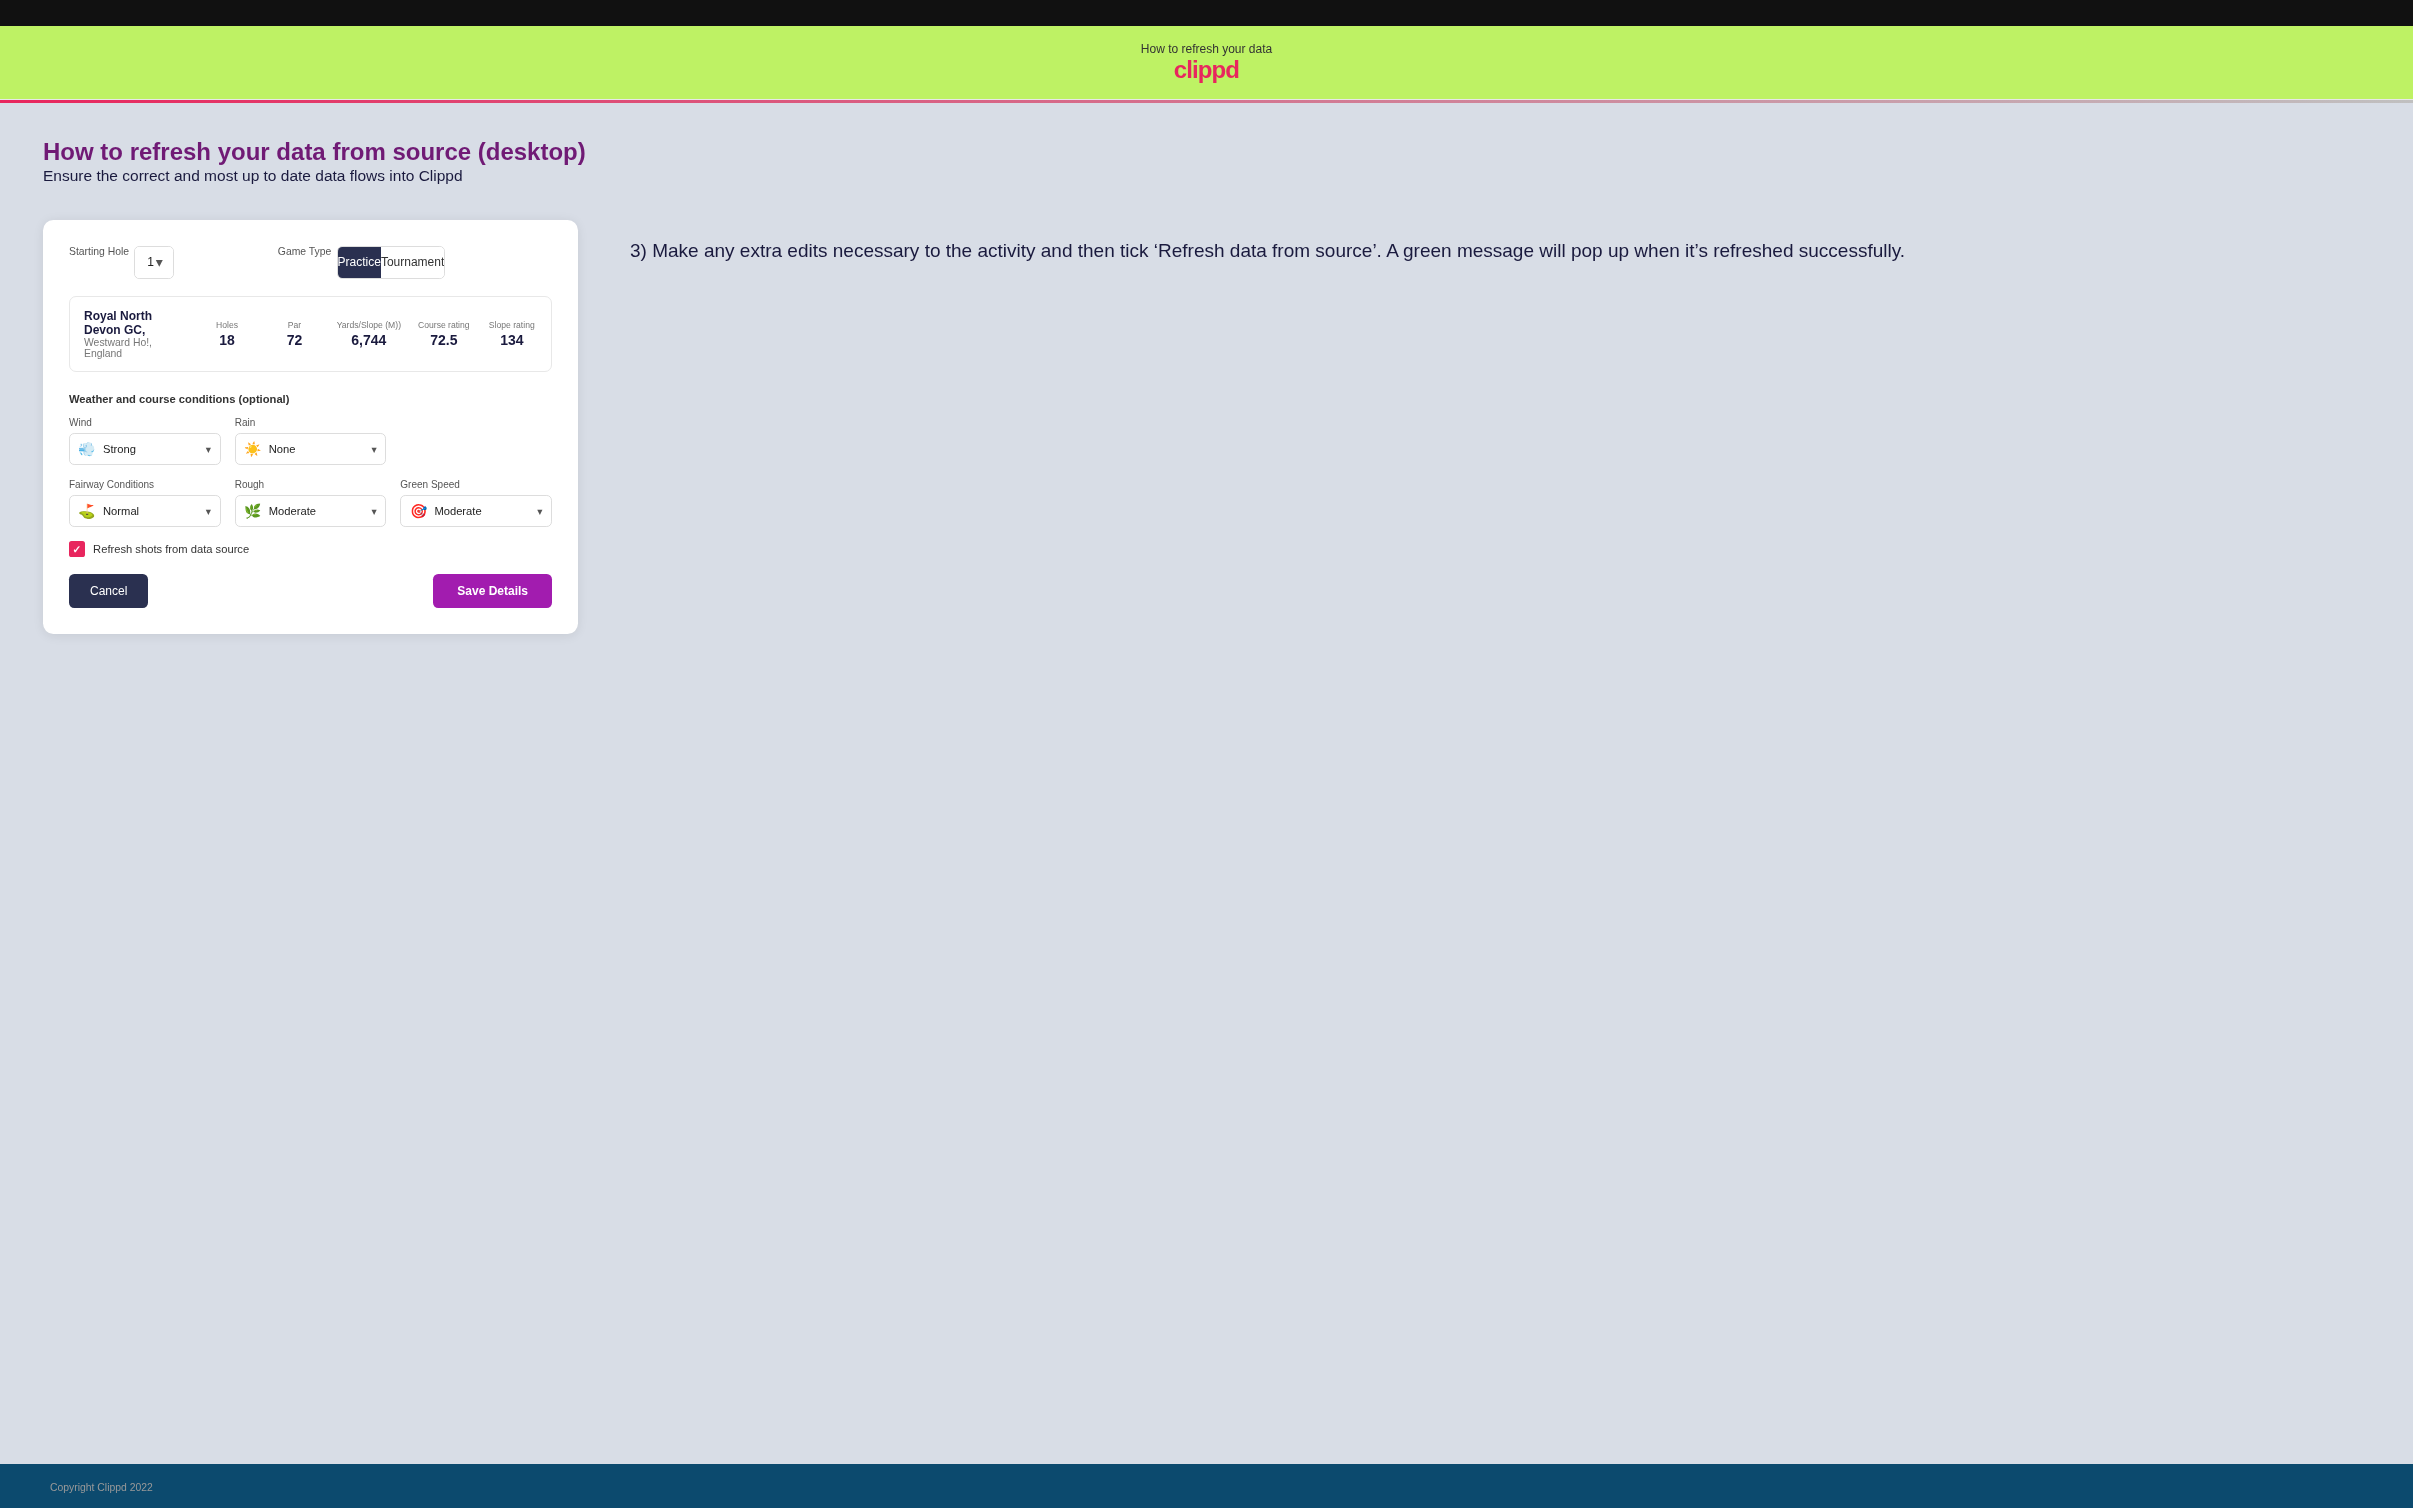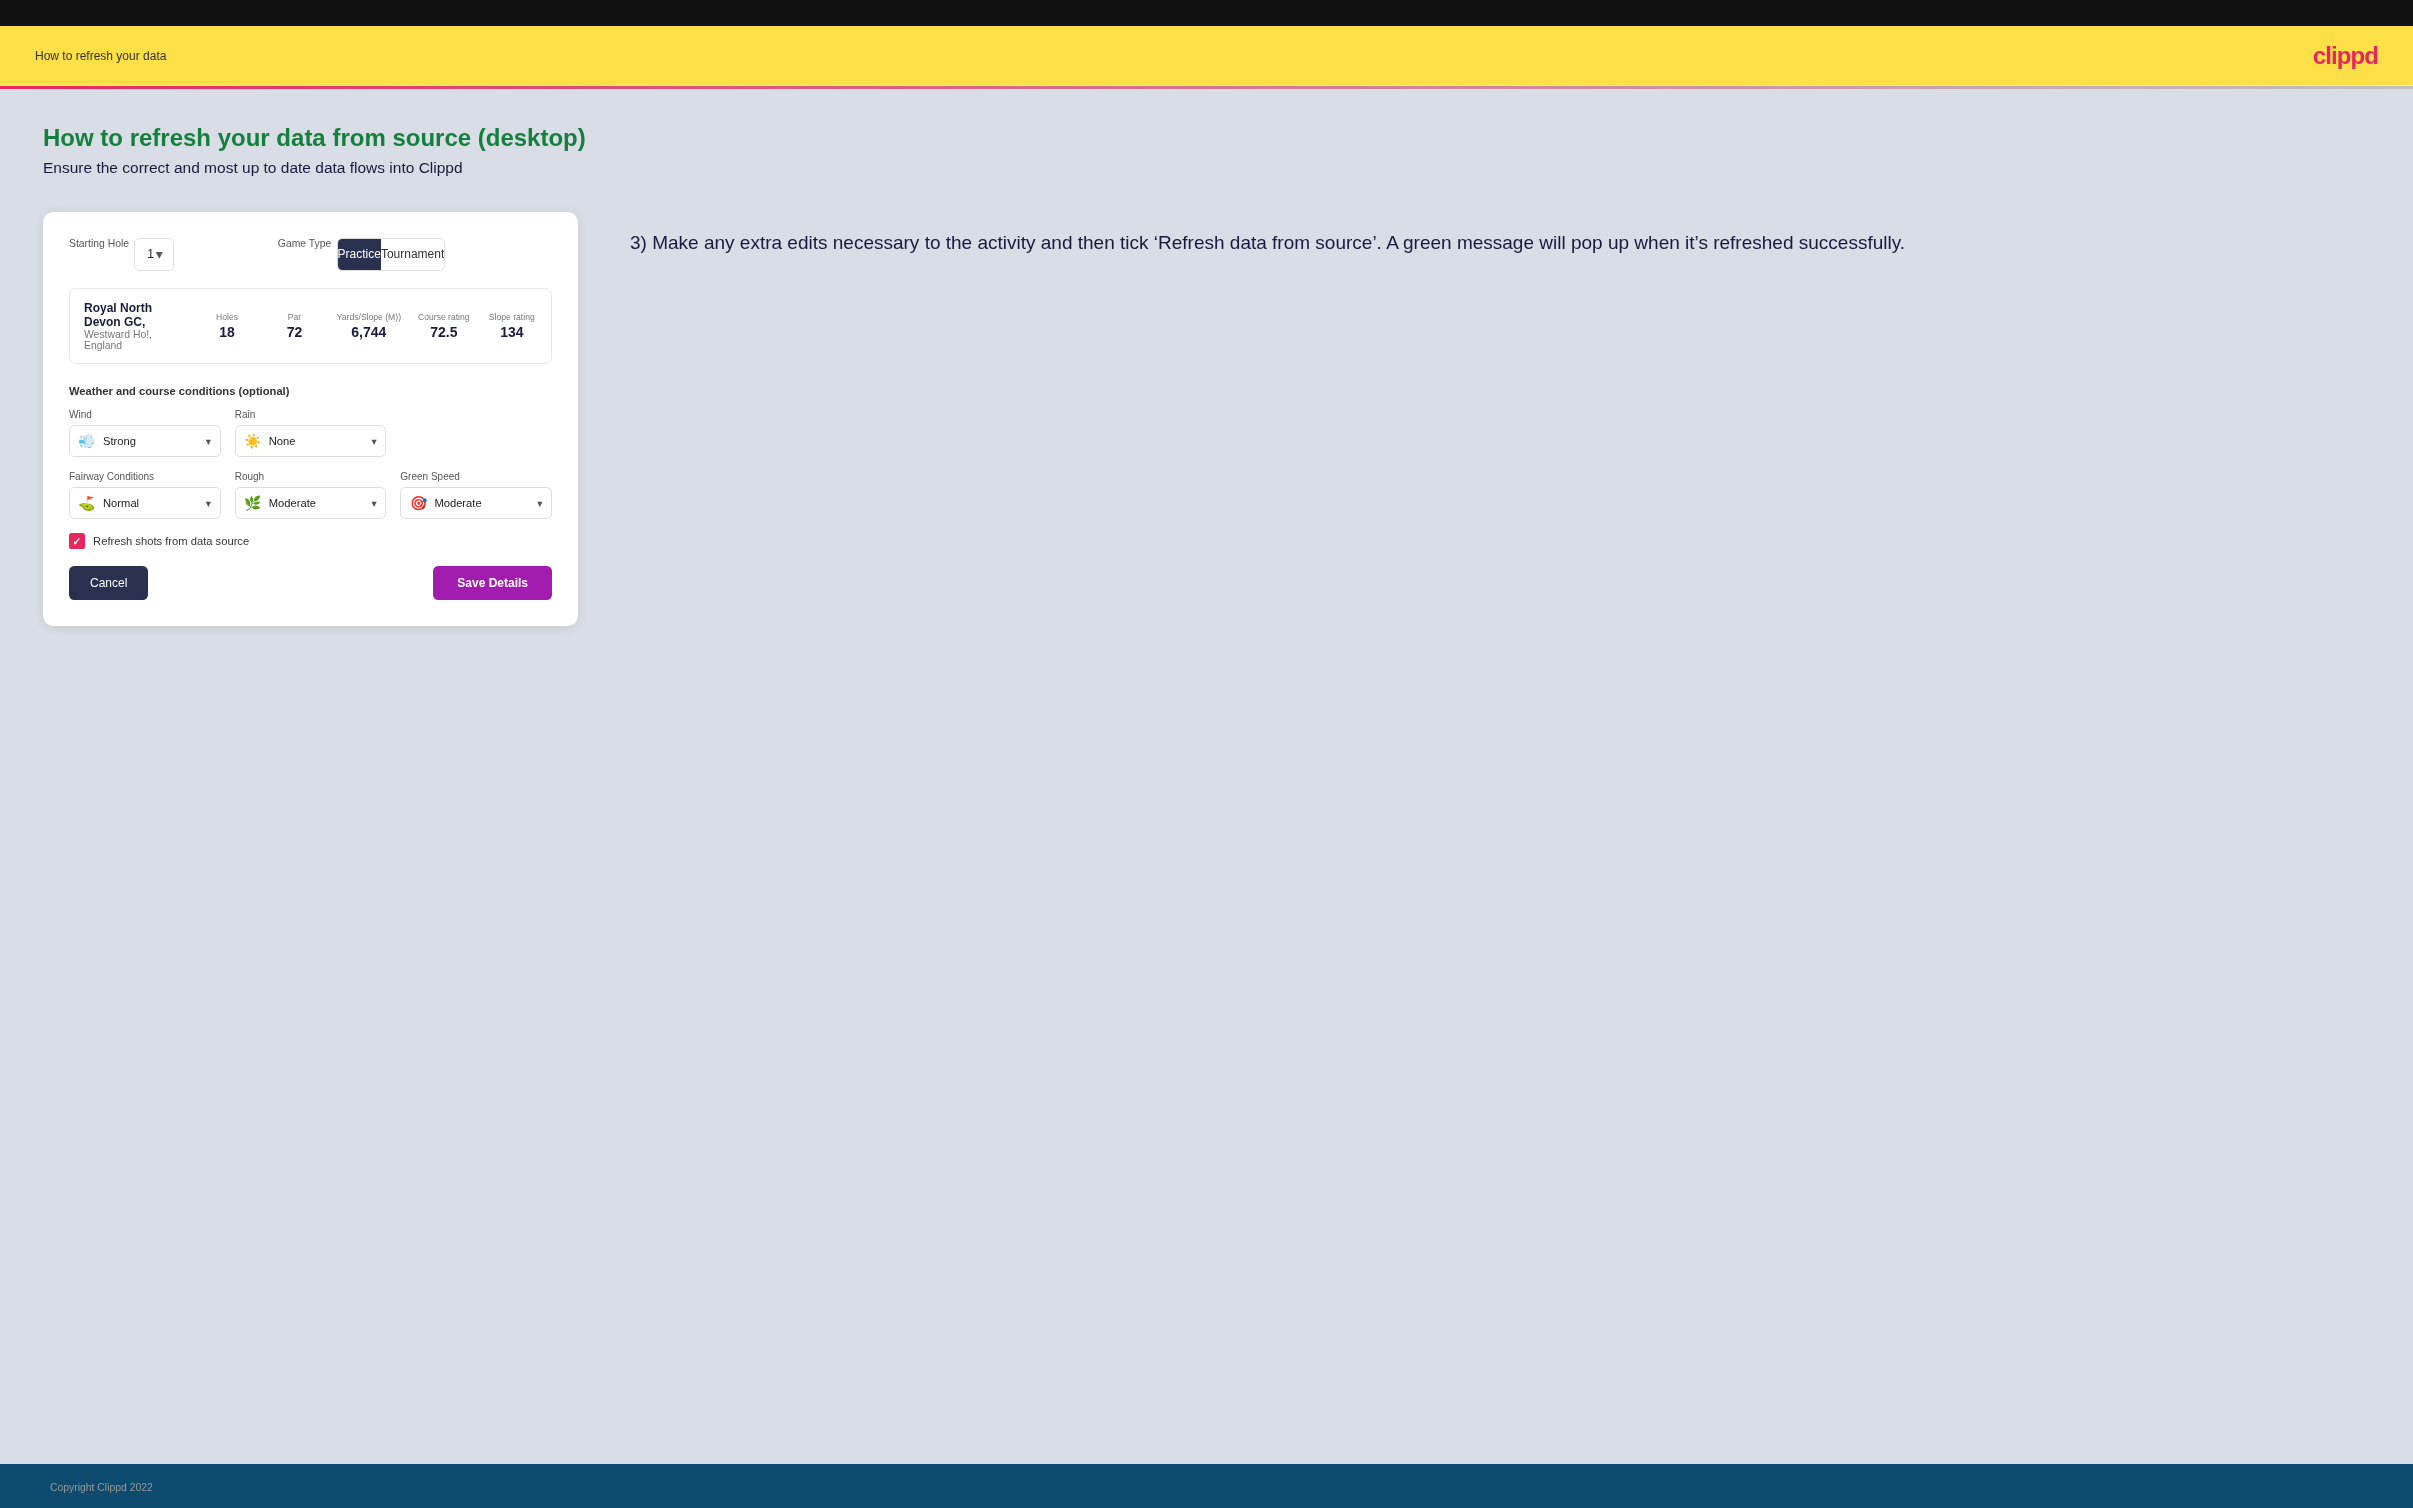--- a/index.html
+++ b/index.html
@@ -14,27 +14,28 @@
     
     .top-bar {
       background: #111;
       height: 26px;
       width: 100%;
       flex-shrink: 0;
     }
 
     
     .header {
-      background: #fde047;
+      background: #bef264;
       padding: 15.5px 35px;
       display: flex;
       align-items: center;
       justify-content: space-between;
       border-bottom: 1.7px solid #e8e8e8;
       flex-shrink: 0;
+      flex-direction: column;
     }
 
     .header-title {
       font-size: 12px;
       color: #333;
     }
 
     .logo {
       font-size: 24px;
       font-weight: 800;
@@ -55,22 +56,22 @@
       background: #d8dde6;
       flex: 1;
       padding: 35px 43px;
       display: flex;
       flex-direction: column;
     }
 
     .page-heading {
       font-size: 24px;
       font-weight: 700;
-      color: #15803d;
-      margin-bottom: 7px;
+      color: #701a75;
+      margin-bottom: 1px;
     }
 
     .page-subheading {
       font-size: 15.5px;
       color: #1a1a3e;
       font-weight: 400;
       margin-bottom: 35px;
     }
 
     

